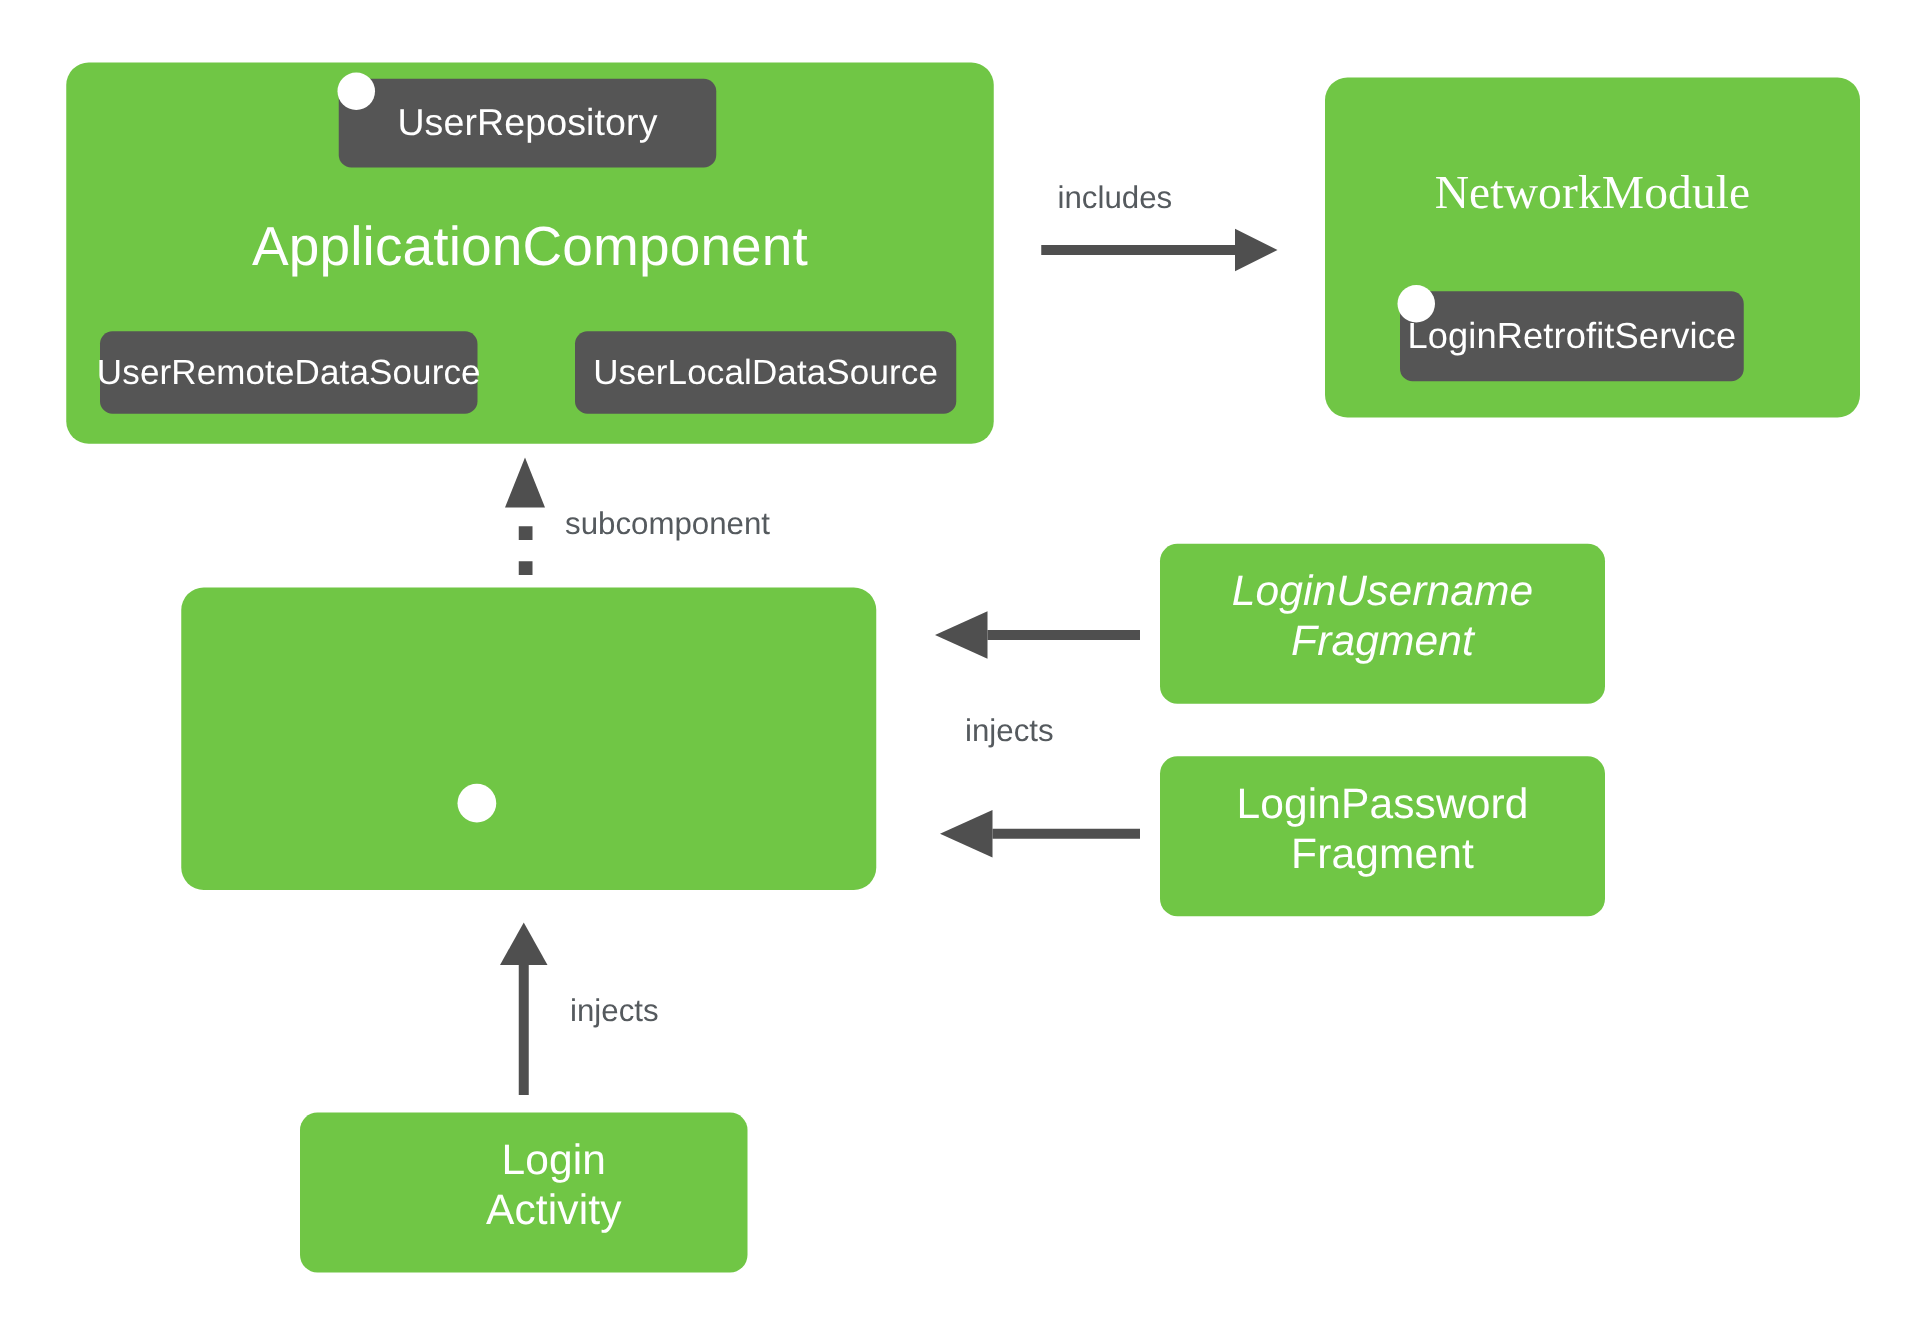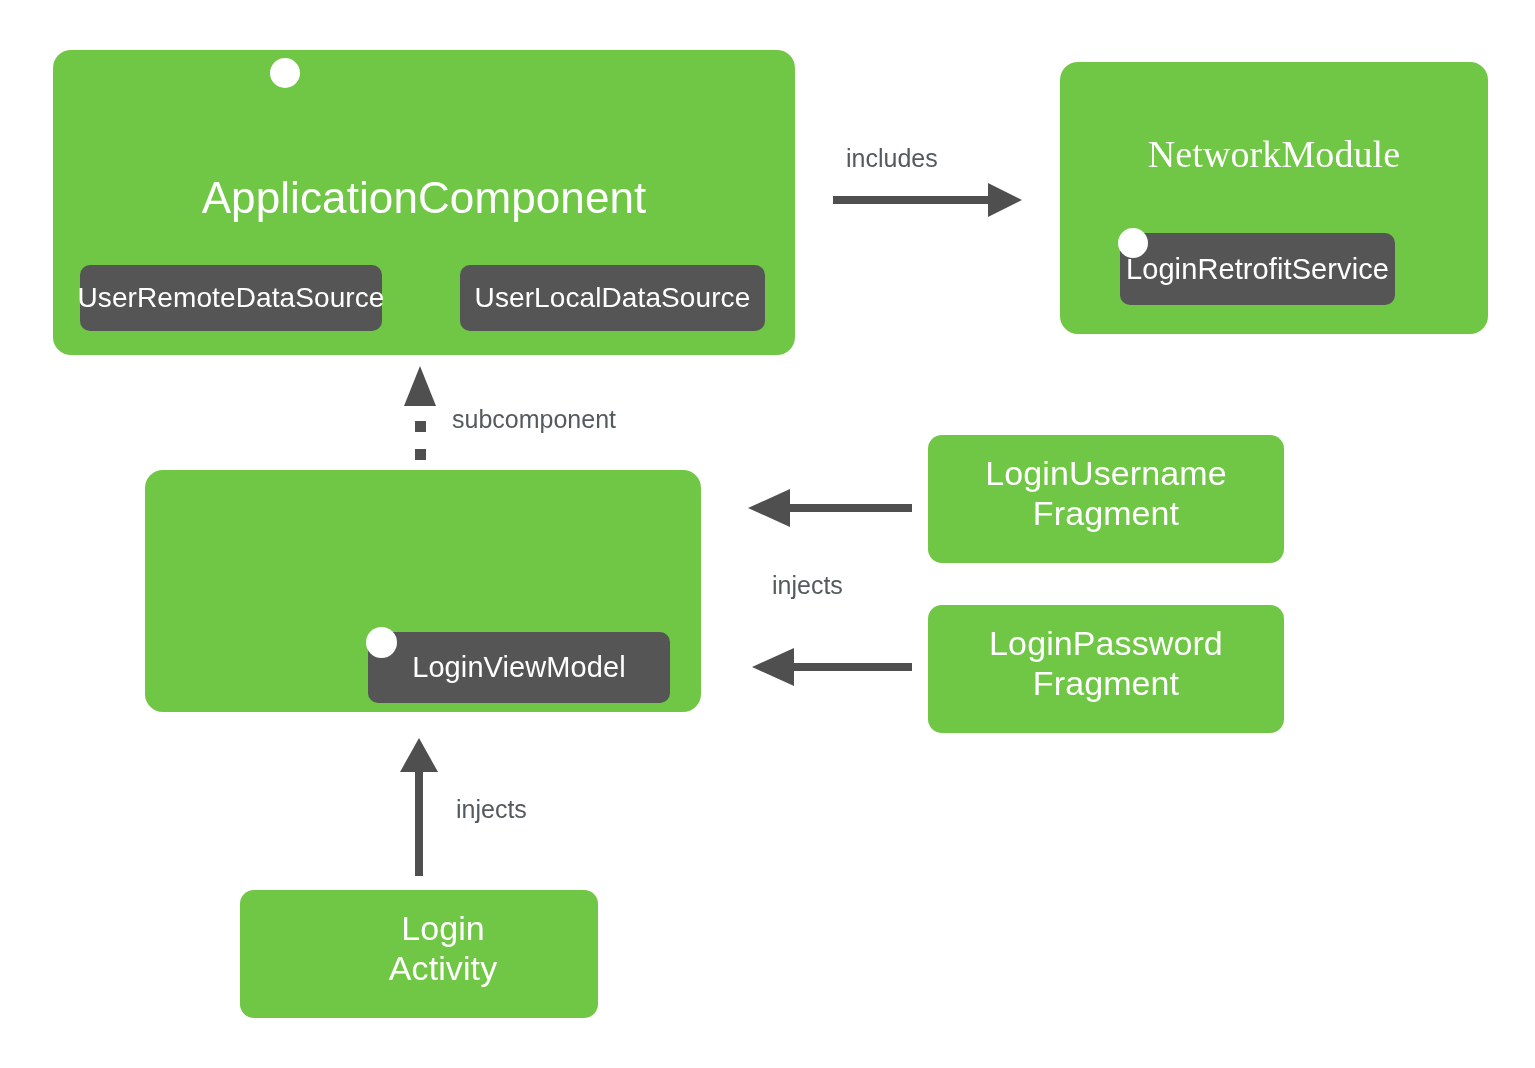--- a/index.html
+++ b/index.html
@@ -82,20 +82,23 @@
 </style>
 </head>
 <body>
 
 <div id="canvas">
 
   <div class="green-box" style="left:53px; top:50px; width:742px; height:305px;"></div>
 
   <div class="green-title" style="left:53px; top:172px; width:742px; font-size:44px;">ApplicationComponent</div>
 
+  <div class="dark-chip" style="left:271px; top:63px; width:302px; height:71px; font-size:30px;">
+    <span>UserRepository</span>
+  </div>
   <div class="dot" style="left:270px; top:58px; width:30px; height:30px;"></div>
 
   <div class="dark-chip" style="left:80px; top:265px; width:302px; height:66px; font-size:28px;">
     <span>UserRemoteDataSource</span>
   </div>
 
   <div class="dark-chip" style="left:460px; top:265px; width:305px; height:66px; font-size:28px;">
     <span>UserLocalDataSource</span>
   </div>
 
@@ -104,27 +107,24 @@
   <div class="green-title" style="left:1060px; top:132px; width:428px; font-size:38px;font-family:Liberation Serif, serif;">NetworkModule</div>
 
   <div class="dark-chip" style="left:1120px; top:233px; width:275px; height:72px; font-size:29px;">
     <span>LoginRetrofitService</span>
   </div>
   <div class="dot" style="left:1118px; top:228px; width:30px; height:30px;"></div>
 
   <div class="green-box" style="left:145px; top:470px; width:556px; height:242px;"></div>
 
 
-  <div class="dark-chip" style="left:368px; top:632px; width:302px; height:71px; font-size:29px;">
-    <span>LoginViewModel</span>
-  </div>
   <div class="dot" style="left:366px; top:627px; width:31px; height:31px;"></div>
 
   <div class="green-box small-radius" style="left:928px; top:435px; width:356px; height:128px;"></div>
-  <div class="green-title" style="left:928px; top:453px; width:356px; font-size:34px;">LoginUsername
+  <div class="green-title" style="left:928px; top:453px; width:356px; font-size:34px;font-style:italic;">LoginUsername
 Fragment</div>
 
   <div class="green-box small-radius" style="left:928px; top:605px; width:356px; height:128px;"></div>
   <div class="green-title" style="left:928px; top:623px; width:356px; font-size:34px;">LoginPassword
 Fragment</div>
 
   <div class="green-box small-radius" style="left:240px; top:890px; width:358px; height:128px;"></div>
   <div class="green-title" style="left:240px; top:908px; width:358px; font-size:34px;padding-left:24px;">Login
 Activity</div>
 

